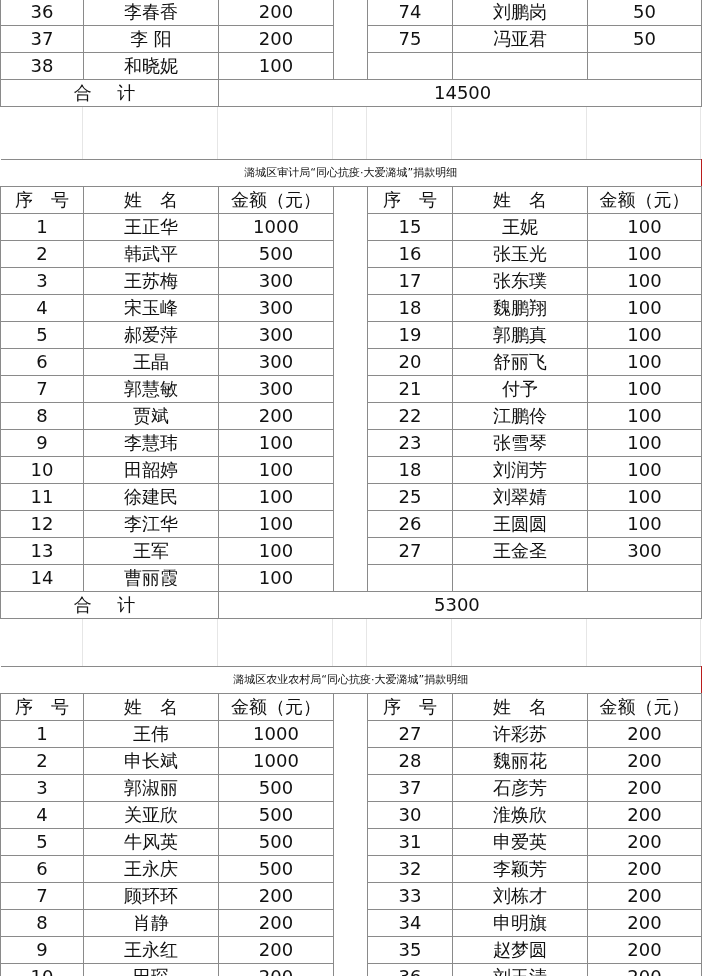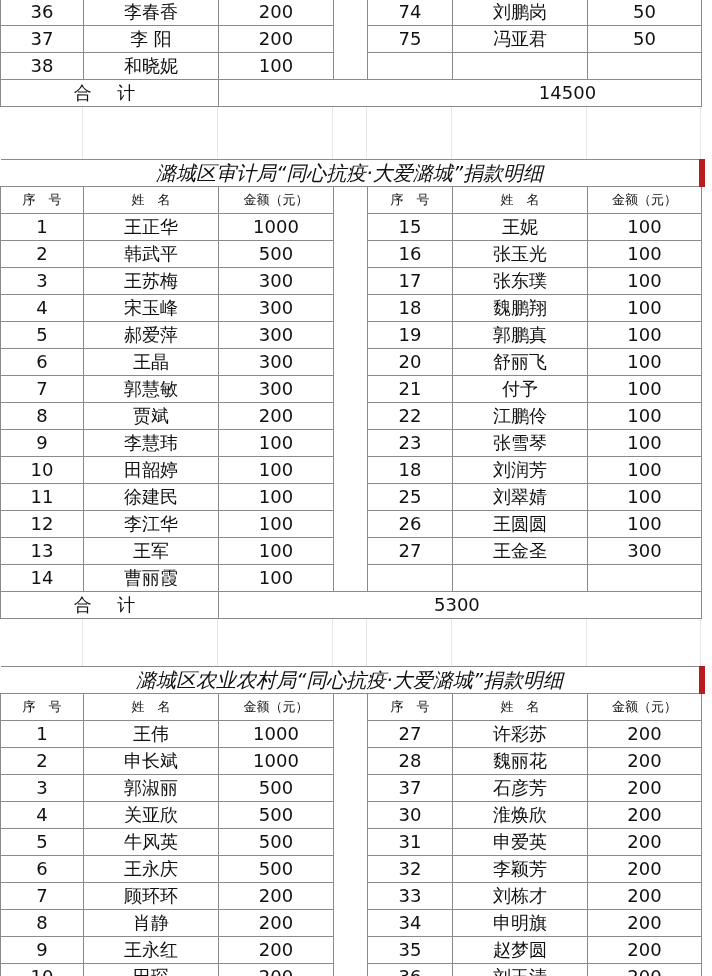--- a/index.html
+++ b/index.html
@@ -24,22 +24,22 @@
     position: absolute; left: 0;
     border-collapse: collapse; table-layout: fixed; width: 701px;
     background: #fff;
   }
   td {
     border: 1px solid #8a8a8a; height: 26px; padding: 0;
     text-align: center; vertical-align: middle;
     font-size: 18px; line-height: 26px; white-space: nowrap; overflow: hidden;
   }
   td.gap { border-top: none; border-bottom: none; }
-  td.title { border-left: none; border-right: 6px solid #b91c1c; font-size: 20px; letter-spacing: 0px; font-style: italic; }
-  td.hdr { font-size: 13px; }
+  td.title { border-left: none; border-right: 1px solid #b91c1c; font-size: 11px; letter-spacing: 0px; }
+  td.hdr { font-size: 18px; }
   td.sum-value { text-align: center; padding-right: 80px; }
 </style>
 </head>
 <body>
 
 <div class="grid-bg"></div>
 
 <div class="sheet">
 
   <table style="top:-2px;" id="t1">
@@ -75,21 +75,21 @@
           <td>38</td>
           <td>和晓妮</td>
           <td>100</td>
           <td class="gap"></td>
           <td></td>
           <td></td>
           <td></td>
         </tr>
         <tr>
           <td colspan="2" style="letter-spacing: 10px;">合 计</td>
-          <td class="sum-value" colspan="5" style="text-align: center; padding-left: 215px; padding-right: 0px;">14500</td>
+          <td class="sum-value" colspan="5" style="text-align: left; padding-left: 215px; padding-right: 0px;">14500</td>
         </tr>
       </tbody>
   </table>
 
   <table style="top:159px;" id="t2">
     <colgroup>
         <col style="width:83px">
         <col style="width:135px">
         <col style="width:115px">
         <col style="width:34px">

